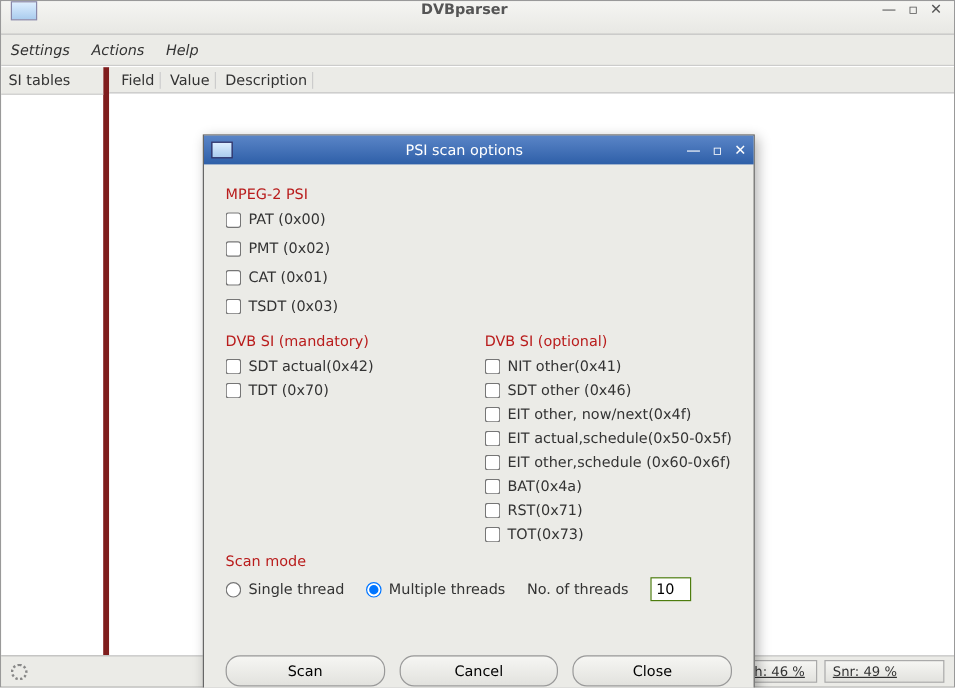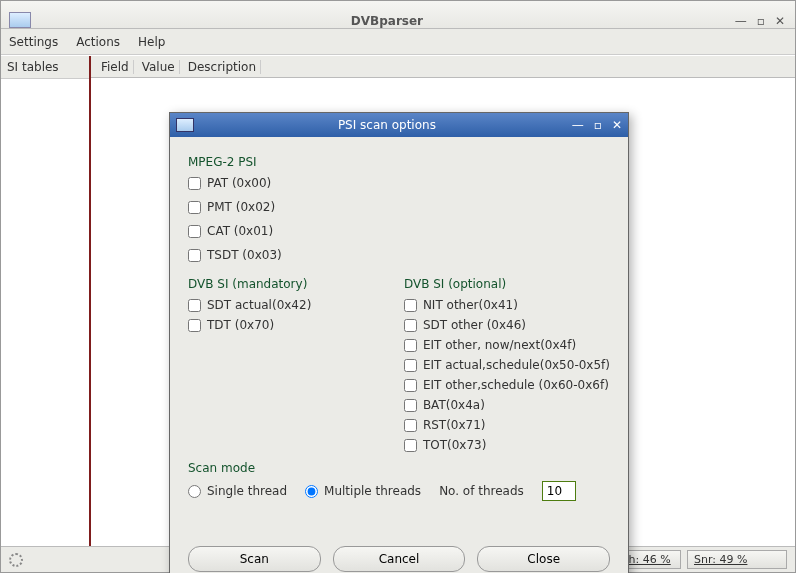--- a/index.html
+++ b/index.html
@@ -1,30 +1,30 @@
 <!DOCTYPE html>
 <html><head>
   <meta charset="utf-8">
   <style>
     * { box-sizing: border-box; margin: 0; padding: 0; font-family: "DejaVu Sans", "Liberation Sans", Arial, sans-serif; font-size: 12px; }
     body { background: #d6d6d2; width: 796px; height: 573px; overflow: hidden; color: #333; }
     
     
     .main-window { border: 1px solid #999; background: #ebebe7; width: 796px; height: 573px; display: flex; flex-direction: column; }
-    .main-titlebar { height: 28px; background: linear-gradient(#f5f5f2, #e8e8e4); display: flex; align-items: flex-end; border-bottom: 1px solid #bbb; }
+    .main-titlebar { height: 28px; background: linear-gradient(#f5f5f2, #e8e8e4); display: flex; align-items: flex-start; border-bottom: 1px solid #bbb; }
     .main-titlebar .app-icon { width: 22px; height: 16px; margin: 0 8px; background: linear-gradient(#ddeeff, #aaccee); border: 1px solid #88a; }
     .main-titlebar .title { flex: 1; text-align: center; font-weight: bold; color: #555; }
     .main-titlebar .win-controls { display: flex; gap: 10px; margin-right: 10px; color: #555; }
     .main-titlebar .win-controls span { cursor: pointer; }
     
-    .menubar { height: 26px; display: flex; align-items: center; padding: 0 8px; gap: 18px; border-bottom: 1px solid #ccc; background: #ebebe7; }
+    .menubar { height: 26px; display: flex; align-items: center; padding: 0 8px; gap: 18px; border-bottom: 1px solid #ccc; background: #ebebe7; font-style: italic; }
     .menubar span { cursor: pointer; }
     
     .content-area { flex: 1; display: flex; border-top: 1px solid #fff; }
-    .sidebar { width: 90px; border-right: 2px solid #7f1d1d; background: #fff; }
+    .sidebar { width: 90px; border-right: 5px solid #7f1d1d; background: #fff; }
     .sidebar-header { padding: 4px 6px; border-bottom: 1px solid #ccc; background: #ebebe7; }
     
     .main-panel { flex: 1; display: flex; flex-direction: column; position: relative; }
     .columns-header { height: 22px; display: flex; align-items: center; border-bottom: 1px solid #bbb; background: #ebebe7; padding-left: 6px; }
     .columns-header span { padding: 0 4px; border-right: 1px solid #ccc; margin-right: 4px; }
     .grid-body { flex: 1; background: #fff; position: relative; }
     
     
     .status-bar { height: 26px; border-top: 1px solid #bbb; background: #ebebe7; display: flex; align-items: center; padding: 0 8px; gap: 6px; }
     .spinner { width: 14px; height: 14px; border: 2px dotted #888; border-radius: 50%; }
@@ -48,21 +48,21 @@
       color: #fff;
       display: flex; align-items: center;
       padding: 0 6px;
     }
     .dialog-titlebar .dlg-icon { width: 18px; height: 14px; background: linear-gradient(#ddeeff,#aaccee); border: 1px solid #336; margin-right: 8px; }
     .dialog-titlebar .dlg-title { flex: 1; text-align: center; font-weight: normal; }
     .dialog-titlebar .dlg-ctrls { display: flex; gap: 10px; }
     .dialog-titlebar .dlg-ctrls span { cursor: pointer; }
     
     .dialog-body { padding: 12px 18px 14px 18px; }
-    .group-title { color: #14532d; margin-bottom: 4px; margin-top: 6px; }
+    .group-title { color: #b91c1c; margin-bottom: 4px; margin-top: 6px; }
     .check-row { display: flex; flex-wrap: wrap; gap: 4px 14px; margin-bottom: 6px; flex-direction: column; }
     .check-row label, .col label { display: inline-flex; align-items: center; gap: 6px; white-space: nowrap; cursor: pointer; min-height: 20px; }
     .check-row input[type=checkbox], .col input[type=checkbox] { width: 13px; height: 13px; }
     
     .two-cols { display: flex; gap: 20px; }
     .col { flex: 1; }
     .col label { display: flex; }
     
     .scan-mode { display: flex; align-items: center; gap: 18px; margin-top: 6px; margin-bottom: 10px; }
     .scan-mode label { display: inline-flex; align-items: center; gap: 6px; cursor: pointer; }

